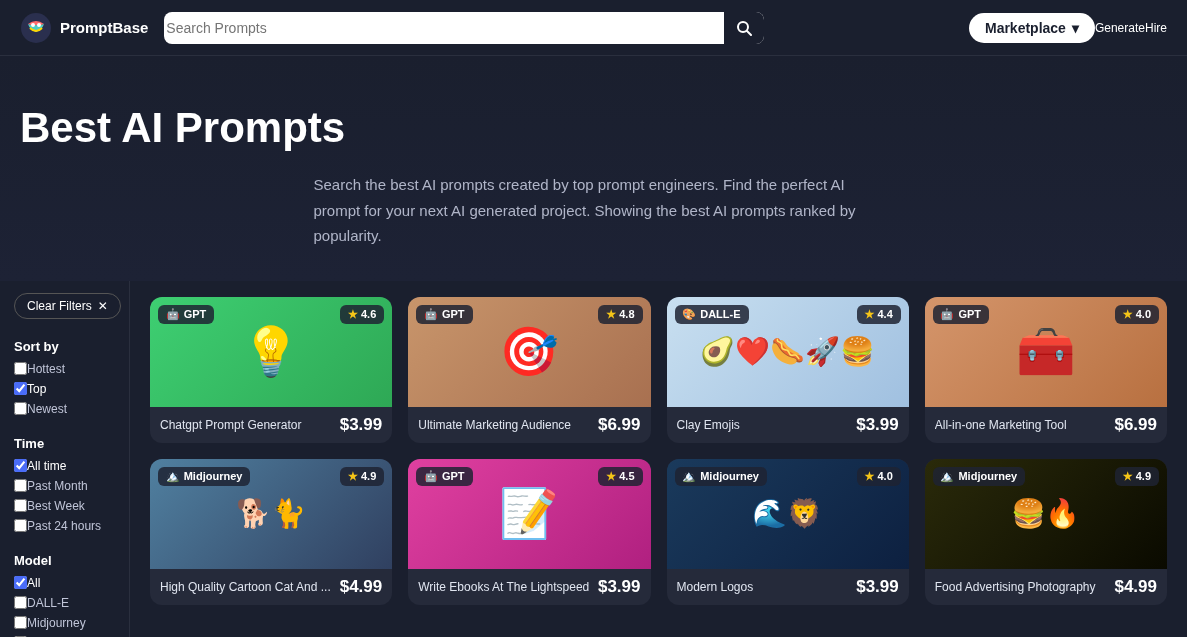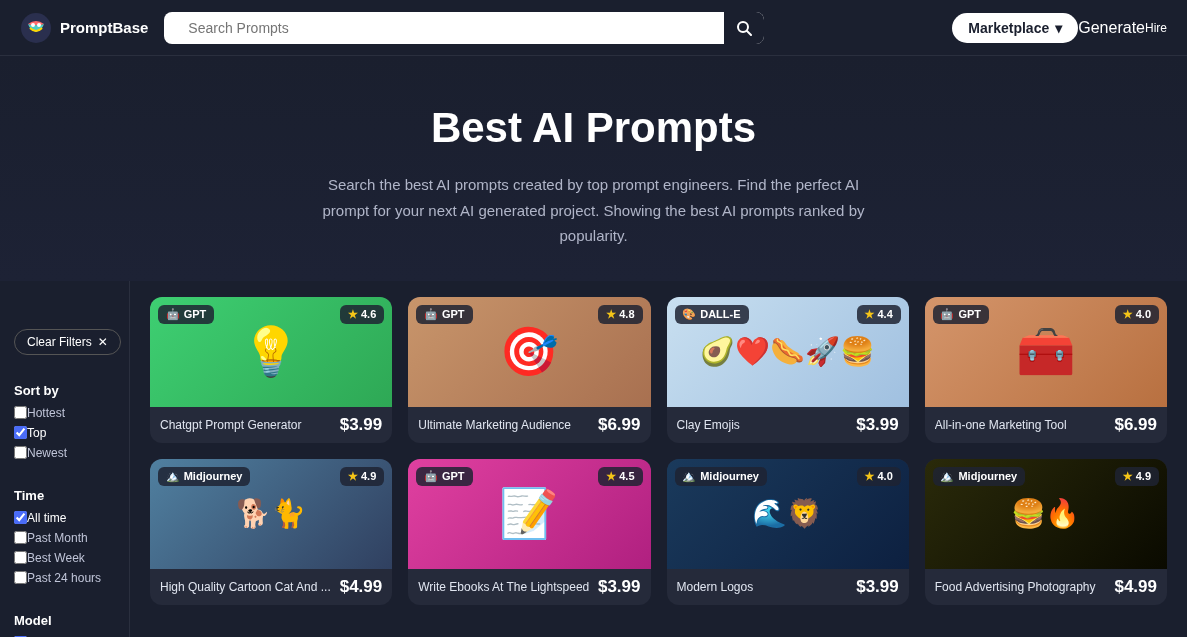--- a/index.html
+++ b/index.html
@@ -12,55 +12,55 @@
       background: #1a1f2e; border-bottom: 1px solid #2a2f3e;
     }
     .logo { display: flex; align-items: center; gap: 8px; text-decoration: none; color: #fff; font-weight: 700; font-size: 15px; white-space: nowrap; }
     .logo-icon { width: 32px; height: 32px; }
     .search-bar {
       flex: 1; max-width: 600px;
       display: flex; align-items: center;
       background: #fff; border-radius: 8px; overflow: hidden;
     }
     .search-bar input {
-      flex: 1; border: none; outline: none; padding: 8px 24px;
+      flex: 1; border: none; outline: none; padding: 8px 2px;
       font-size: 14px; color: #333; background: transparent;
     }
     .search-btn {
       background: #1a1f2e; border: none; cursor: pointer;
       padding: 8px 12px; color: #fff; display: flex; align-items: center;
     }
     .header-right { display: flex; align-items: center; margin-left: auto; }
     .marketplace-btn {
       background: #fff; color: #1a1f2e; border: none; border-radius: 20px;
       padding: 7px 16px; font-size: 14px; font-weight: 600; cursor: pointer;
       display: flex; align-items: center; gap: 6px;
     }
-    .generate-btn { background: transparent; color: #fff; border: none; font-size: 16px; cursor: pointer; font-weight: 500; }
+    .generate-btn { background: transparent; color: #fff; border: none; font-size: 12px; cursor: pointer; font-weight: 500; }
     .hire-btn { background: transparent; color: #fff; border: none; font-size: 12px; cursor: pointer; font-weight: 500; }
 
     
     .hero {
-      text-align: center; padding: 48px 5px 32px;
+      padding: 48px 20px 32px;
       background: linear-gradient(180deg, #1a1f2e 0%, #1d2235 100%);
     }
     .hero h1 { font-size: 42px; font-weight: 700; margin-bottom: 20px; }
     .hero p { font-size: 15px; color: #b0b5c8; max-width: 560px; margin: 0 auto; line-height: 1.7; }
 
     
     .main { display: flex; padding: 0; }
 
     
     .sidebar { width: 130px; min-width: 130px; padding: 12px 14px; border-right: 1px solid #2a2f3e; }
     .clear-filters-btn {
       background: transparent; border: 1px solid #555; color: #fff;
       border-radius: 16px; padding: 5px 12px; font-size: 12px; cursor: pointer;
-      display: flex; align-items: flex-start; gap: 6px; margin-bottom: 16px; white-space: nowrap; margin-top: 36px;
-    }
-    .sidebar-section-title { font-size: 13px; font-weight: 600; color: #fff; margin-bottom: 8px; margin-top: 28px; }
+      display: flex; align-items: flex-start; gap: 6px; margin-bottom: 16px; white-space: nowrap;
+    }
+    .sidebar-section-title { font-size: 13px; font-weight: 600; color: #fff; margin-bottom: 8px; margin-top: 20px; }
     .sidebar-option { display: flex; align-items: center; gap: 0; font-size: 12px; color: #c0c5d8; margin-bottom: 6px; cursor: pointer; }
     .sidebar-option input[type=checkbox] { width: 13px; height: 13px; cursor: pointer; accent-color: #4a6cf7; }
     .sidebar-option.checked { color: #fff; }
 
     
     .content { flex: 1; padding: 16px 20px; }
     .section-title { font-size: 20px; font-weight: 600; margin-bottom: 16px; padding-bottom: 8px; border-bottom: 2px solid #3a3f4e; }
 
     
     .grid { display: grid; grid-template-columns: repeat(4, 1fr); gap: 16px; }

